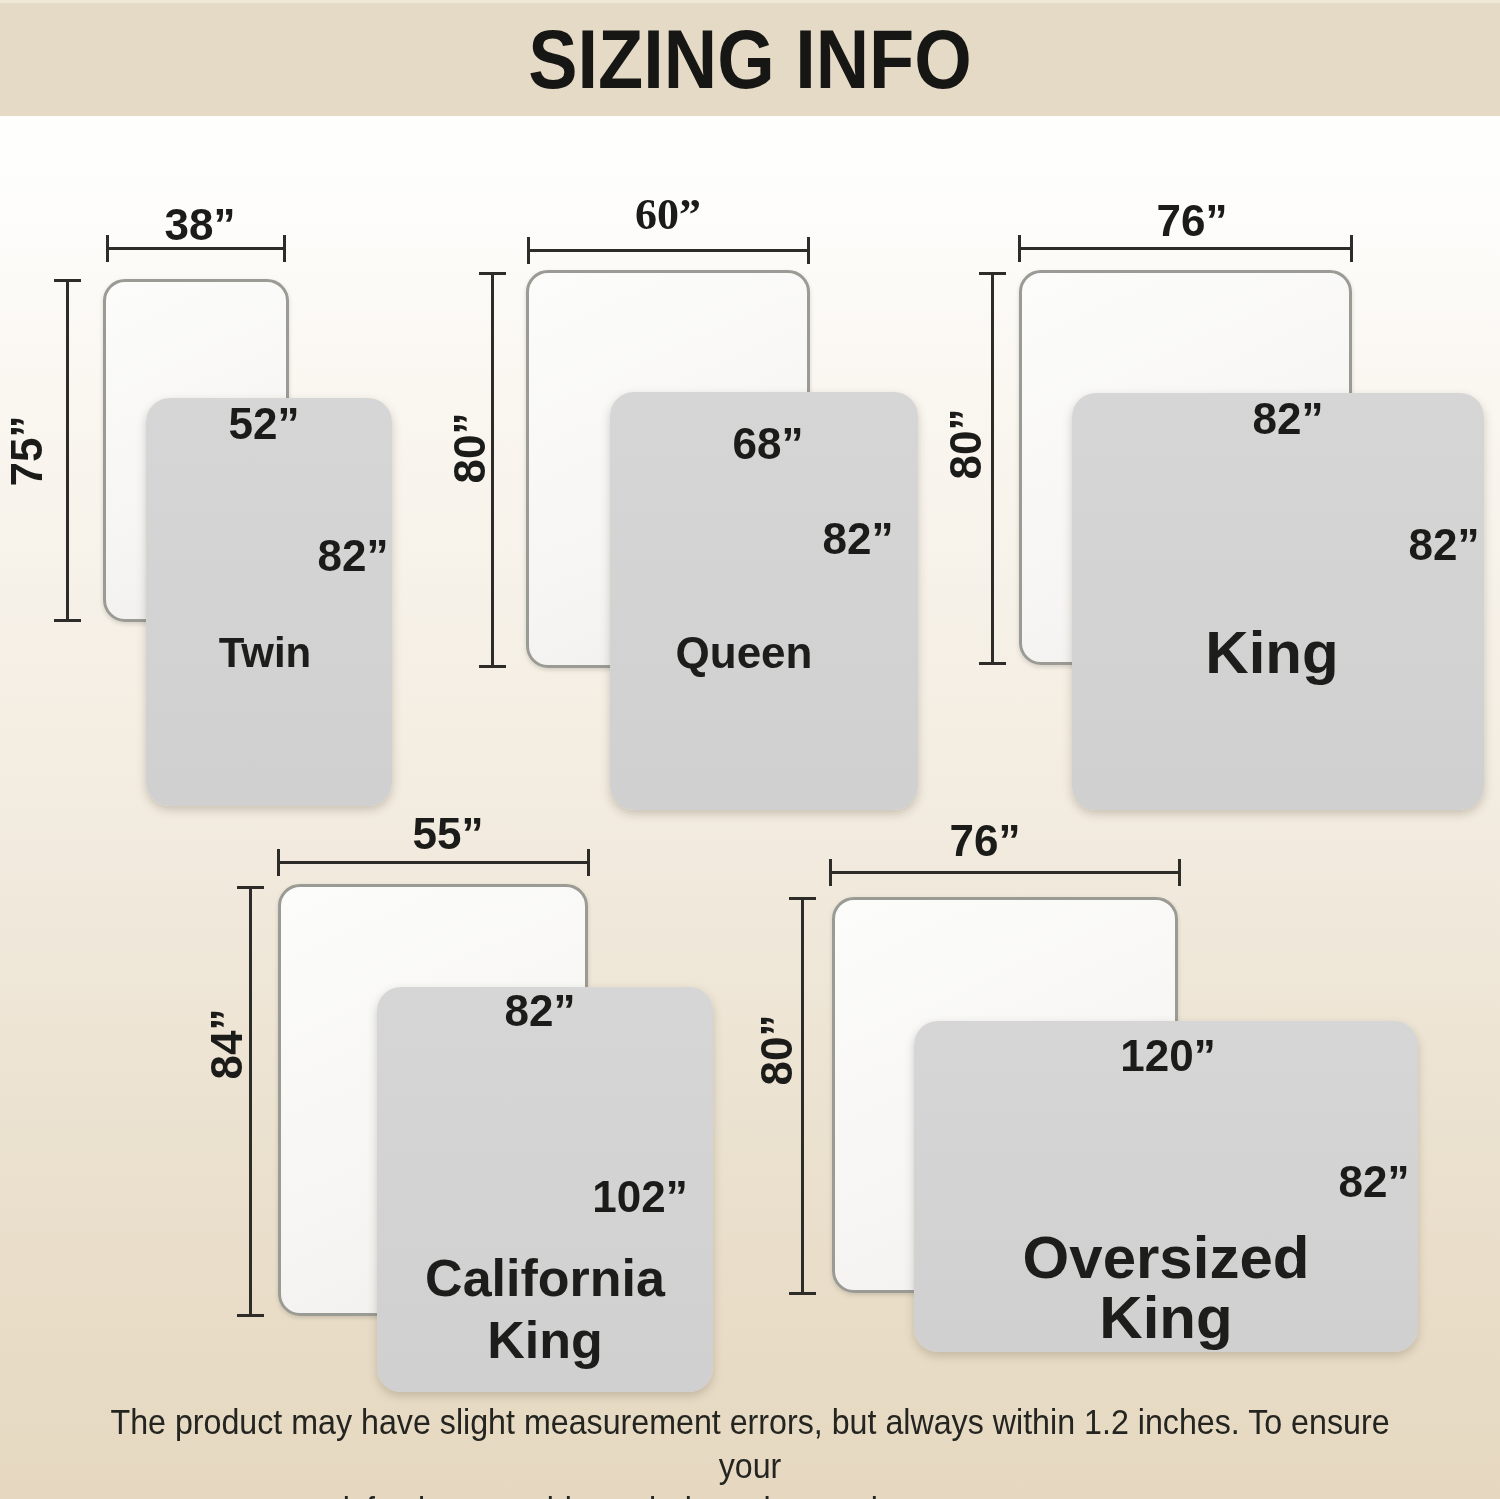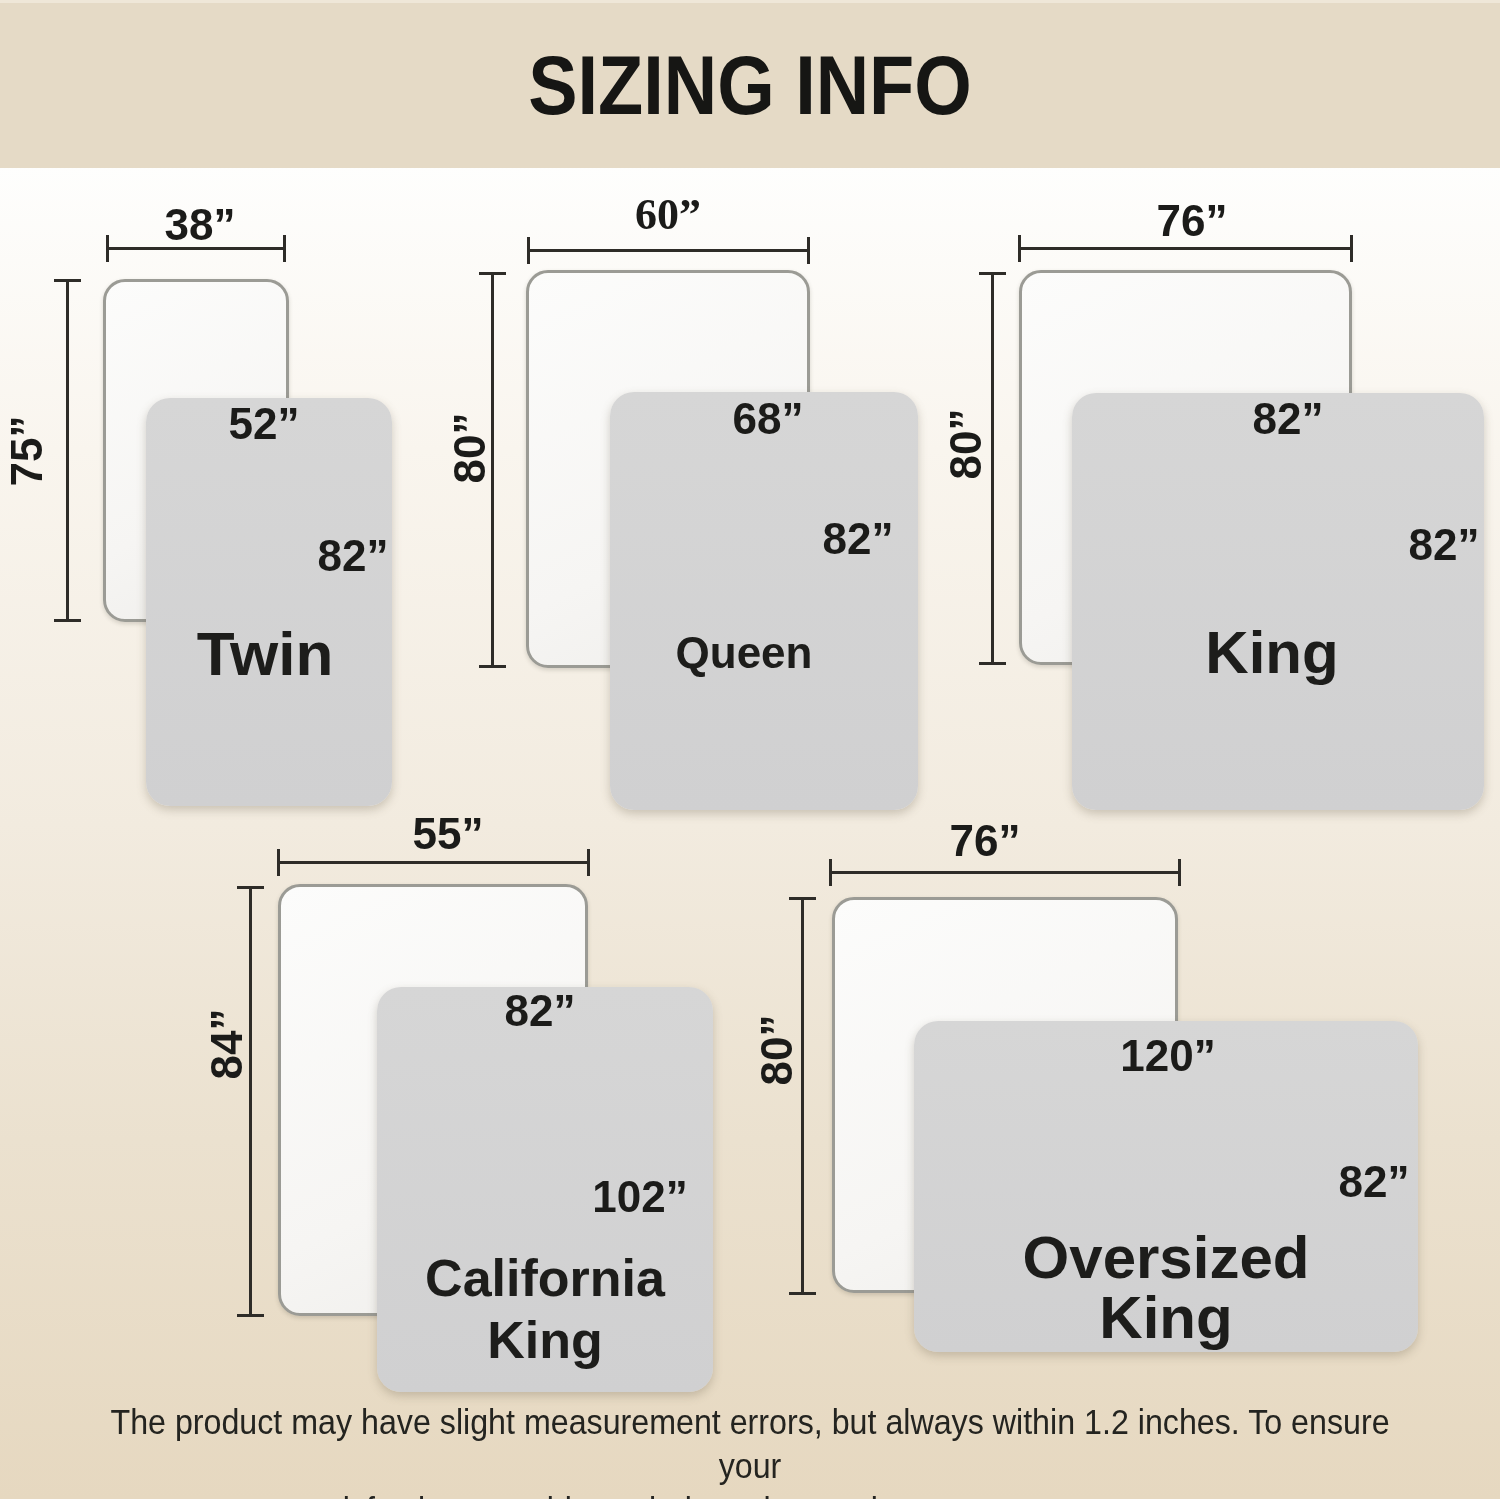--- a/index.html
+++ b/index.html
@@ -5,21 +5,21 @@
   html,body{margin:0;padding:0;}
   .stage{
     position:relative;
     width:1500px;height:1499px;
     overflow:hidden;
     font-family:"Liberation Sans", sans-serif;
     background:linear-gradient(180deg,#fefefd 11%,#f9f5ee 30%,#f2ebdf 55%,#ebe1cf 76%,#e6d8c0 100%);
   }
   
   .banner{
-    position:absolute;left:0;top:0;width:100%;height:168px;
+    position:absolute;left:0;top:0;width:100%;height:116px;
     background:#e5dac6;
     display:flex;align-items:center;justify-content:center;
     border-top:3px solid #efe7d8;
     box-sizing:border-box;
   }
   .banner h1{
     margin:0;font-size:84px;font-weight:bold;color:#161614;
     letter-spacing:0px;transform:scaleX(.88);white-space:nowrap;
   }
   
@@ -60,31 +60,31 @@
   
   .t-hline{left:106px;top:247px;width:180px;}
   .t-vline{left:66px;top:279px;height:343px;}
   .t-bw{left:200px;top:225px;}
   .t-bh{left:27px;top:451px;}
   .t-bed{left:103px;top:279px;width:186px;height:343px;}
   .t-pillow{left:156px;top:320px;width:91px;height:59px;}
   .t-blanket{left:146px;top:398px;width:246px;height:408px;}
   .t-blw{left:264px;top:424px;}
   .t-bll{left:353px;top:556px;}
-  .t-name{left:265px;top:653px;font-size:62px;}
+  .t-name{left:265px;top:653px;font-size:42px;}
   
   .q-hline{left:527px;top:249px;width:283px;}
   .q-vline{left:491px;top:272px;height:396px;}
   .q-bw{left:668px;top:214px;font-family:Liberation Serif, serif;}
   .q-bh{left:470px;top:448px;}
   .q-bed{left:526px;top:270px;width:284px;height:398px;}
   .q-pillow1{left:568px;top:313px;width:90px;height:55px;}
   .q-pillow2{left:693px;top:313px;width:89px;height:55px;}
   .q-blanket{left:610px;top:392px;width:308px;height:418px;}
-  .q-blw{left:768px;top:419px;}
+  .q-blw{left:768px;top:444px;}
   .q-bll{left:858px;top:539px;}
   .q-name{left:744px;top:653px;font-size:44px;}
   
   .k-hline{left:1018px;top:247px;width:335px;}
   .k-vline{left:991px;top:272px;height:393px;}
   .k-bw{left:1192px;top:221px;}
   .k-bh{left:966px;top:444px;}
   .k-bed{left:1019px;top:270px;width:333px;height:395px;}
   .k-blanket{left:1072px;top:393px;width:412px;height:417px;}
   .k-blw{left:1288px;top:419px;}

